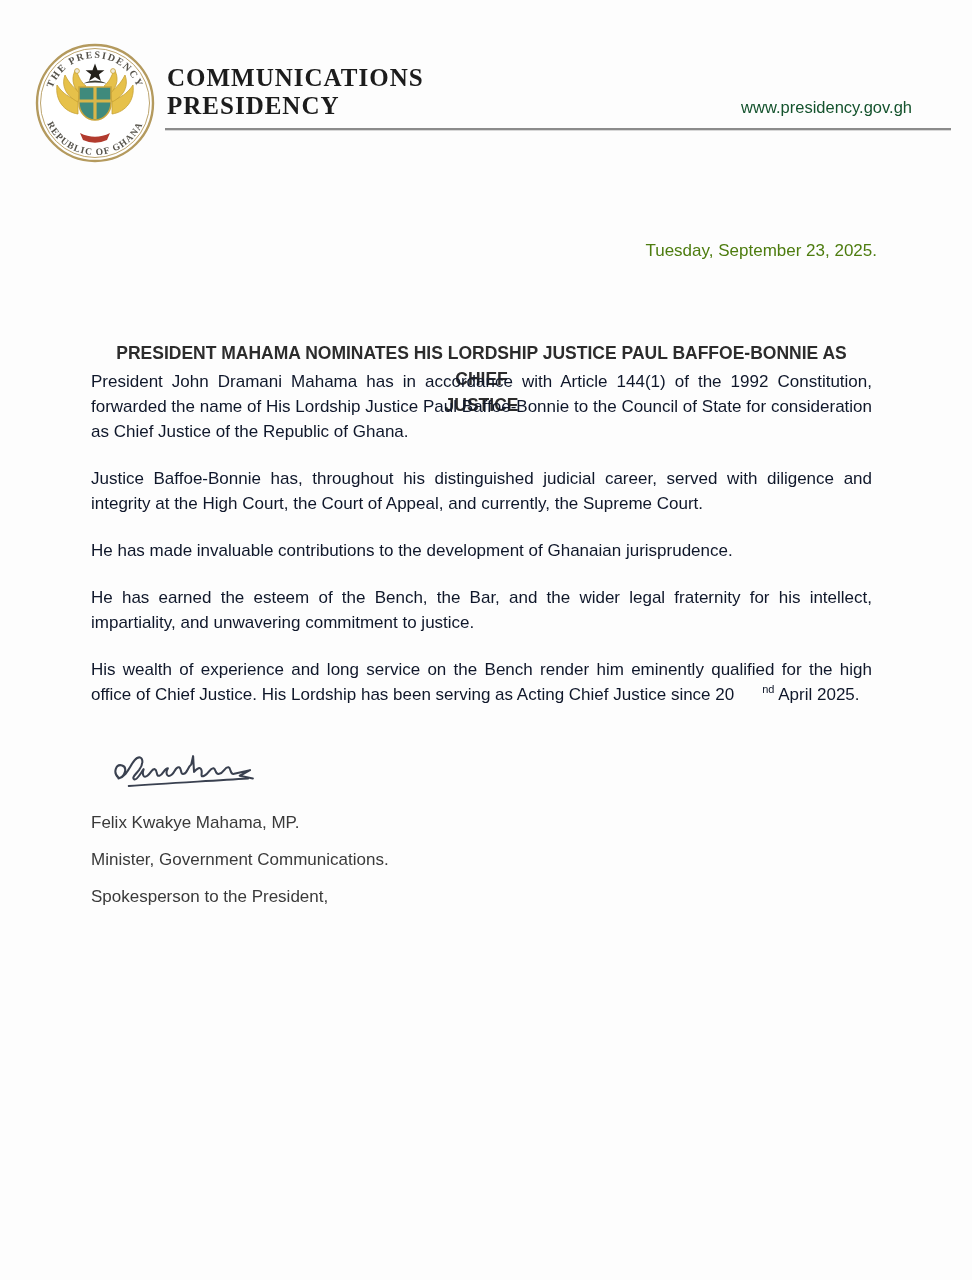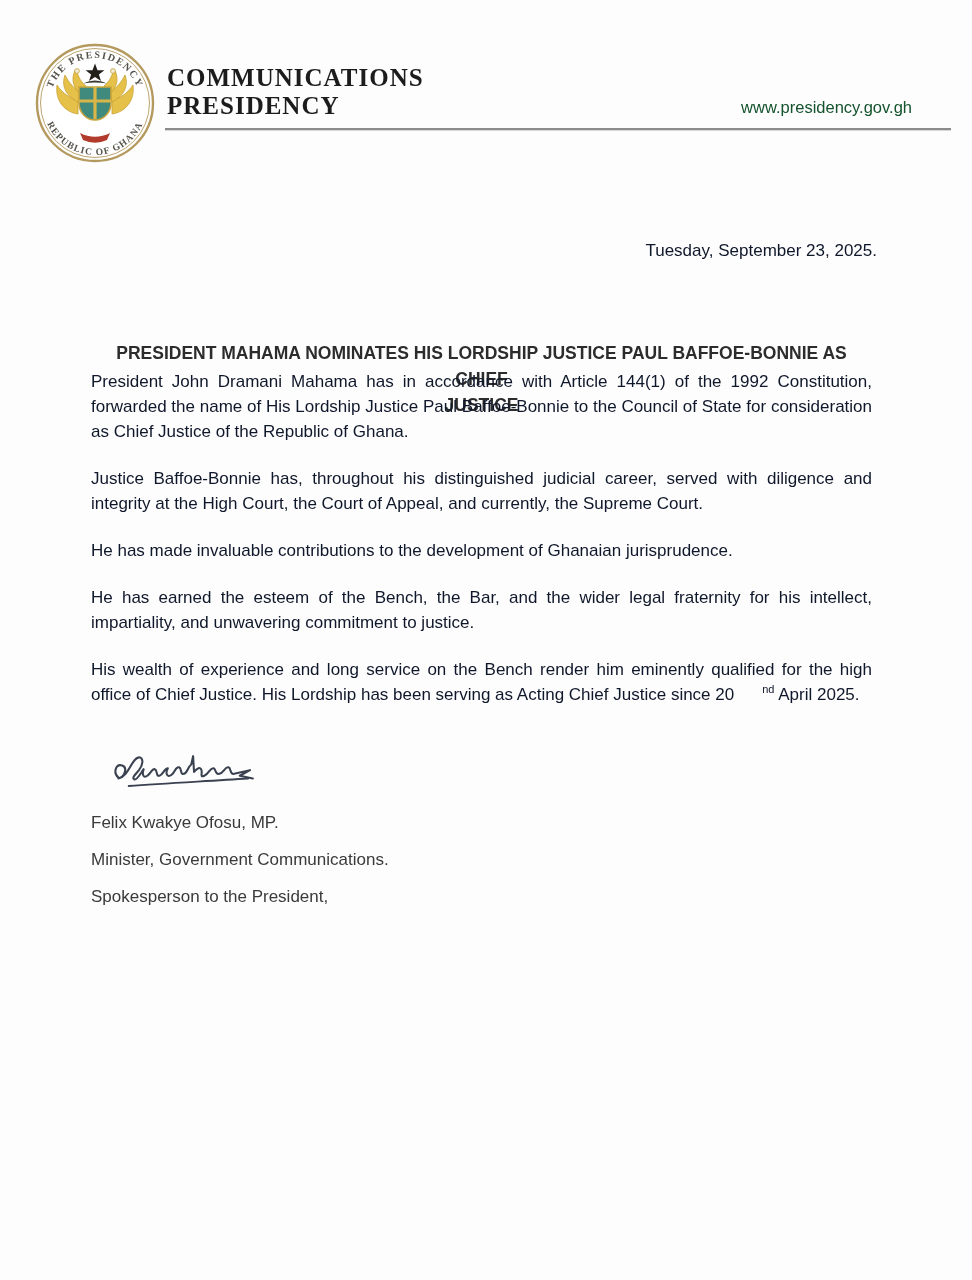--- a/index.html
+++ b/index.html
@@ -39,21 +39,21 @@
     left: 165px; top: 128px;
     width: 786px; height: 2px;
     background: #8b8b8b;
     border-bottom: 1px solid #d8d8d8;
   }
   
   .date-line {
     position: absolute;
     top: 241px; right: 95px;
     font-size: 17px;
-    color: #0f172a;
+    color: #4d7c0f;
   }
   .title {
     position: absolute;
     left: 91px; top: 296px;
     width: 781px;
     text-align: center;
     font-size: 17.5px;
     font-weight: bold;
     line-height: 26px;
     color: #2c2c2c;
@@ -164,18 +164,18 @@
         C36,33 38,37 42,34 C46,31 47,26 50,27 C53,28 51,35 55,34 C59,33 60,26 64,26
         C61,31 63,37 68,33 C72,30 72,24 76,25 C79,26 77,33 81,32 C85,31 85,25 89,22
         L91,13 L92,30 C95,26 99,24 100,28 C101,32 98,36 103,34 C108,32 109,25 113,26
         C116,27 114,33 119,32 C124,31 125,24 129,25 C132,26 130,33 135,32
         L152,28 L141,34 L155,37"></path>
       <path stroke-width="2" d="M22,45 C62,42 104,40 150,37"></path>
     </g>
   </svg>
 
   <div class="sig-block">
-    <p>Felix Kwakye Ofosu, MP.</p>
+    <p>Felix Kwakye Mahama, MP.</p>
     <p>Minister, Government Communications.</p>
     <p>Spokesperson to the President,</p>
   </div>
 
 </div>
 
 </body></html>

